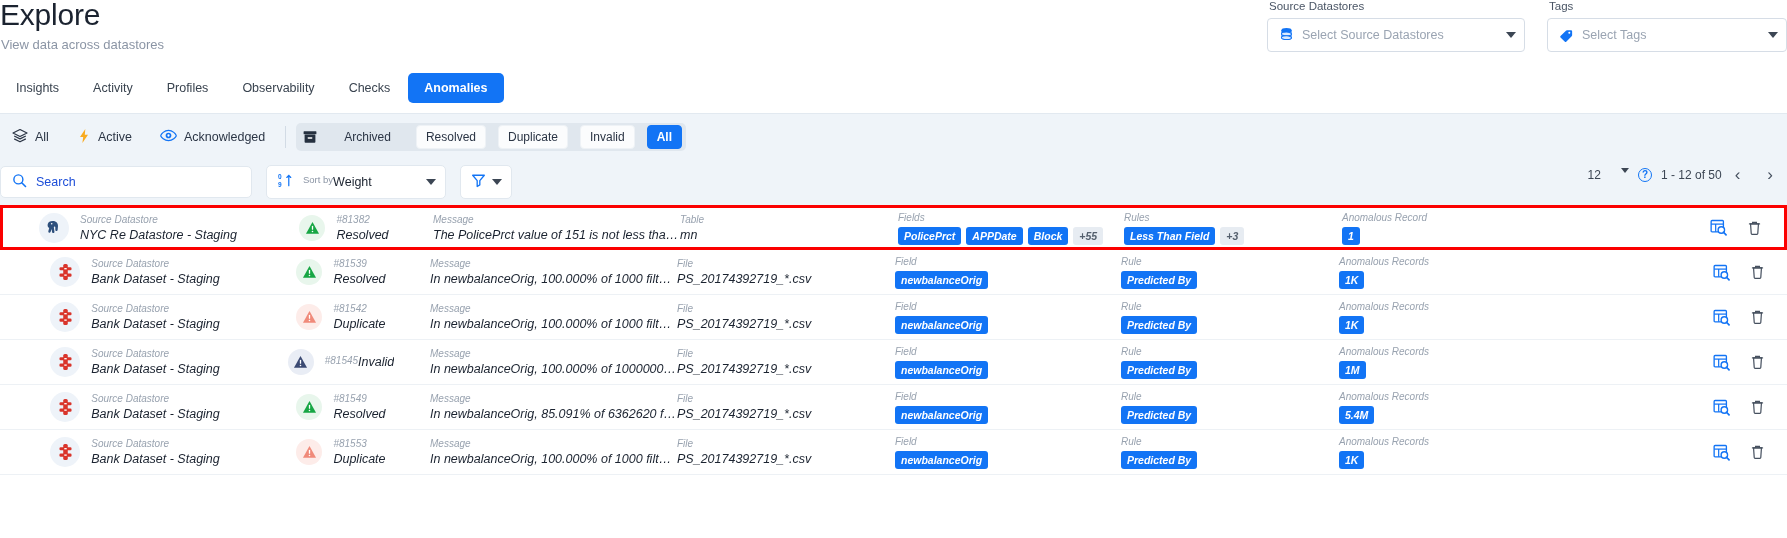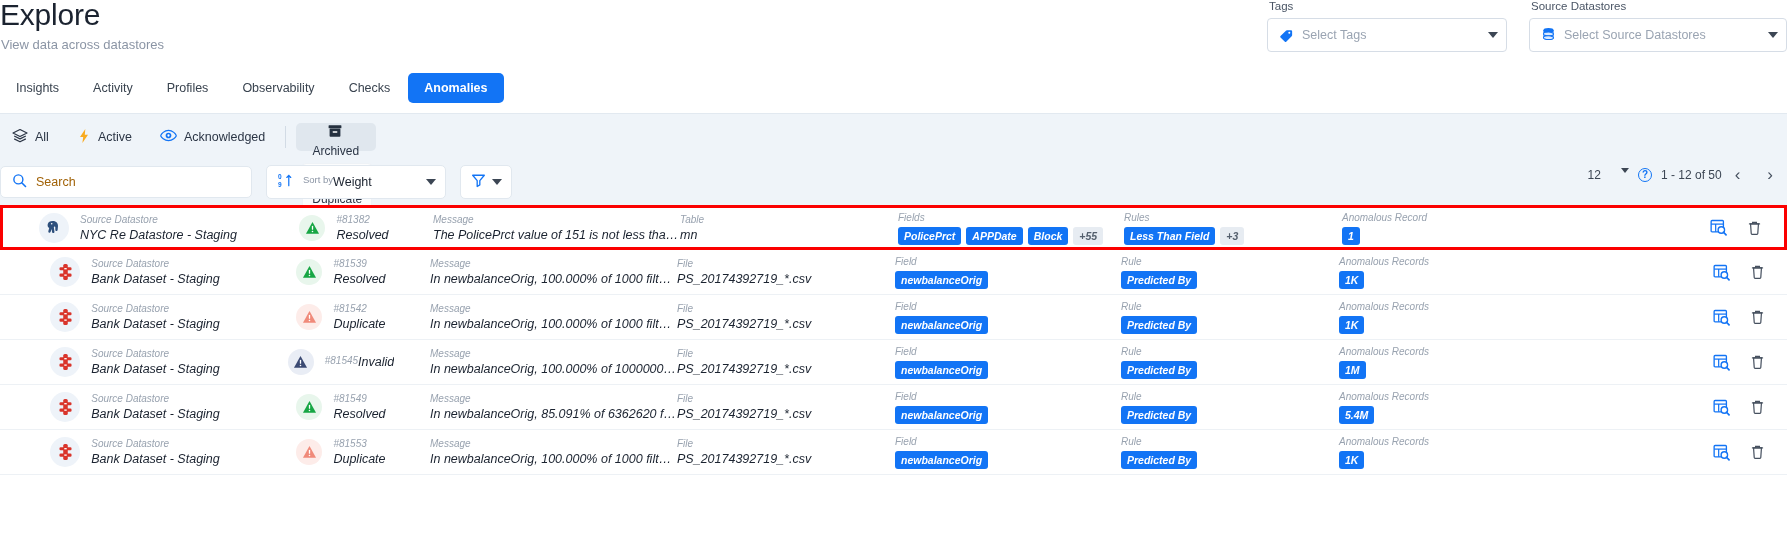--- a/index.html
+++ b/index.html
@@ -52,36 +52,36 @@
     position:absolute; left:0; top:113px; width:1787px; height:92px;
     background:#eff4f9; border-top:1px solid #e2e9f0;
   }
   .statusrow { position:absolute; left:0; top:5px; height:36px; display:flex; align-items:center; }
   .statusitem {
     display:flex; align-items:center; gap:7px; padding:0 16px 0 12px;
     font-size:12.5px; color:#2b3545; cursor:pointer; height:36px;
   }
   .vsep { width:1px; height:22px; background:#d2dbe5; margin:0 10px 0 4px; }
 
-  .seg { display:flex; align-items:center; background:#e0e7ee; border-radius:5px; height:28px; padding:0 4px 0 6px; gap:0;flex-direction:column; }
+  .seg { display:flex; align-items:center; background:#e0e7ee; border-radius:5px; height:28px; padding:0 4px 0 6px; gap:12px; }
   .seg-icon { display:flex; align-items:center; padding-right:4px; }
   .seg-btn {
     font-size:12px; color:#2b3545; padding:4px 9px; border-radius:4px; background:#fbfcfd;
     cursor:pointer; border:1px solid #eef2f6; line-height:14px;
   }
   .seg-btn.plain { background:transparent; border-color:transparent; padding-right:12px; }
   .seg-btn.active { background:#1274f5; color:#fff; border-color:#1274f5; font-weight:600; }
 
   
   .searchrow { position:absolute; left:0; top:46px; height:44px; display:flex; align-items:center; gap:14px; }
   .search-input {
     width:252px; height:32px; background:#fff; border:1px solid #e1e8ef; border-radius:5px;
     display:flex; align-items:center; gap:9px; padding:0 11px;
   }
-  .search-input .ph { font-size:12.5px; color:#a16207; }
+  .search-input .ph { font-size:12.5px; color:#1d4ed8; }
   .sortby {
     width:180px; height:34px; background:#fff; border:1px solid #e1e8ef; border-radius:5px;
     display:flex; align-items:center; gap:10px; padding:0 9px 0 11px; cursor:pointer;
   }
   .sortby .txtwrap { flex:1; display:flex; flex-direction:row; line-height:1.15; }
   .sortby .lbl { font-size:9.5px; color:#8b95a5; }
   .sortby .val { font-size:12.5px; color:#1b2330; }
   .funnelbtn {
     width:52px; height:34px; background:#fff; border:1px solid #e1e8ef; border-radius:5px;
     display:flex; align-items:center; justify-content:center; gap:6px; cursor:pointer;
@@ -130,50 +130,50 @@
 </head>
 <body>
 
 <div class="page">
 
   <div class="header">
     <div class="page-title">Explore</div>
     <div class="page-subtitle">View data across datastores</div>
 
     <div class="filters-top">
-
-      <div class="filter-group">
-        <div class="filter-label">Tags</div>
-        <div class="select-box tags">
-          <span class="tag-icon">
-            <svg width="15" height="15" viewBox="0 0 16 16">
-              <path d="M1.6 8.6 7.4 2.8a1.6 1.6 0 0 1 1.1-.5h4.3a1.2 1.2 0 0 1 1.2 1.2v4.3c0 .4-.2.8-.5 1.1L7.7 14.7a1 1 0 0 1-1.4 0L1.6 10a1 1 0 0 1 0-1.4Z" fill="#1274f5"></path>
-              <circle cx="11" cy="5" r="1.1" fill="#fff"></circle>
-            </svg>
-          </span>
-          <span class="select-text">Select Tags</span>
-          <span class="caret"></span>
-        </div>
-      </div>
 
       <div class="filter-group">
         <div class="filter-label">Source Datastores</div>
         <div class="select-box">
           <span class="db-icon">
             <svg width="15" height="16" viewBox="0 0 16 17">
               <ellipse cx="8" cy="3.3" rx="5.4" ry="2.2" fill="#1274f5"></ellipse>
               <path d="M2.6 3.3v4c0 1.2 2.4 2.2 5.4 2.2s5.4-1 5.4-2.2v-4" fill="#1274f5"></path>
               <path d="M2.6 7.6v4c0 1.2 2.4 2.2 5.4 2.2s5.4-1 5.4-2.2v-4" fill="#1274f5"></path>
               <ellipse cx="8" cy="7.4" rx="5.4" ry="2.0" fill="#fff" opacity="0.85"></ellipse>
               <ellipse cx="8" cy="7.4" rx="5.4" ry="2.0" fill="none" stroke="#1274f5" stroke-width="1.1"></ellipse>
               <ellipse cx="8" cy="11.4" rx="5.4" ry="2.0" fill="#fff" opacity="0.85"></ellipse>
               <ellipse cx="8" cy="11.4" rx="5.4" ry="2.0" fill="none" stroke="#1274f5" stroke-width="1.1"></ellipse>
             </svg>
           </span>
           <span class="select-text">Select Source Datastores</span>
+          <span class="caret"></span>
+        </div>
+      </div>
+
+      <div class="filter-group">
+        <div class="filter-label">Tags</div>
+        <div class="select-box tags">
+          <span class="tag-icon">
+            <svg width="15" height="15" viewBox="0 0 16 16">
+              <path d="M1.6 8.6 7.4 2.8a1.6 1.6 0 0 1 1.1-.5h4.3a1.2 1.2 0 0 1 1.2 1.2v4.3c0 .4-.2.8-.5 1.1L7.7 14.7a1 1 0 0 1-1.4 0L1.6 10a1 1 0 0 1 0-1.4Z" fill="#1274f5"></path>
+              <circle cx="11" cy="5" r="1.1" fill="#fff"></circle>
+            </svg>
+          </span>
+          <span class="select-text">Select Tags</span>
           <span class="caret"></span>
         </div>
       </div>
 
     </div>
   </div>
 
   <div class="tabs">
     <div class="tab">Insights</div>
     <div class="tab">Activity</div>

